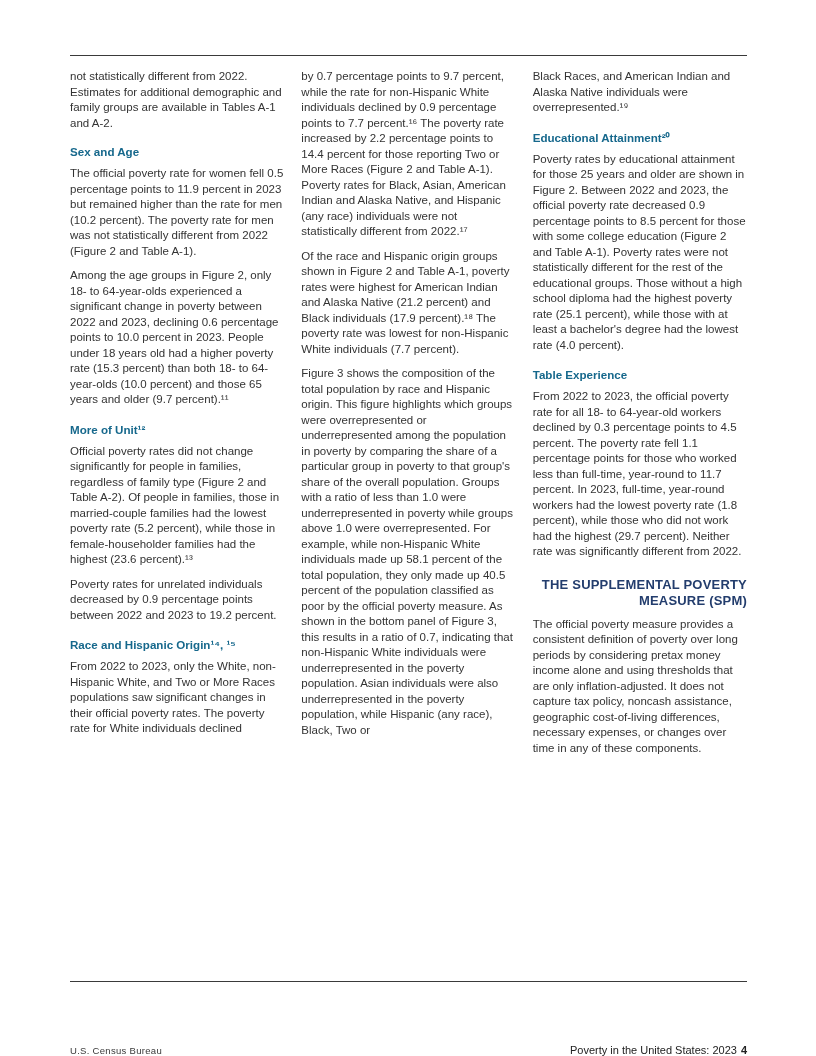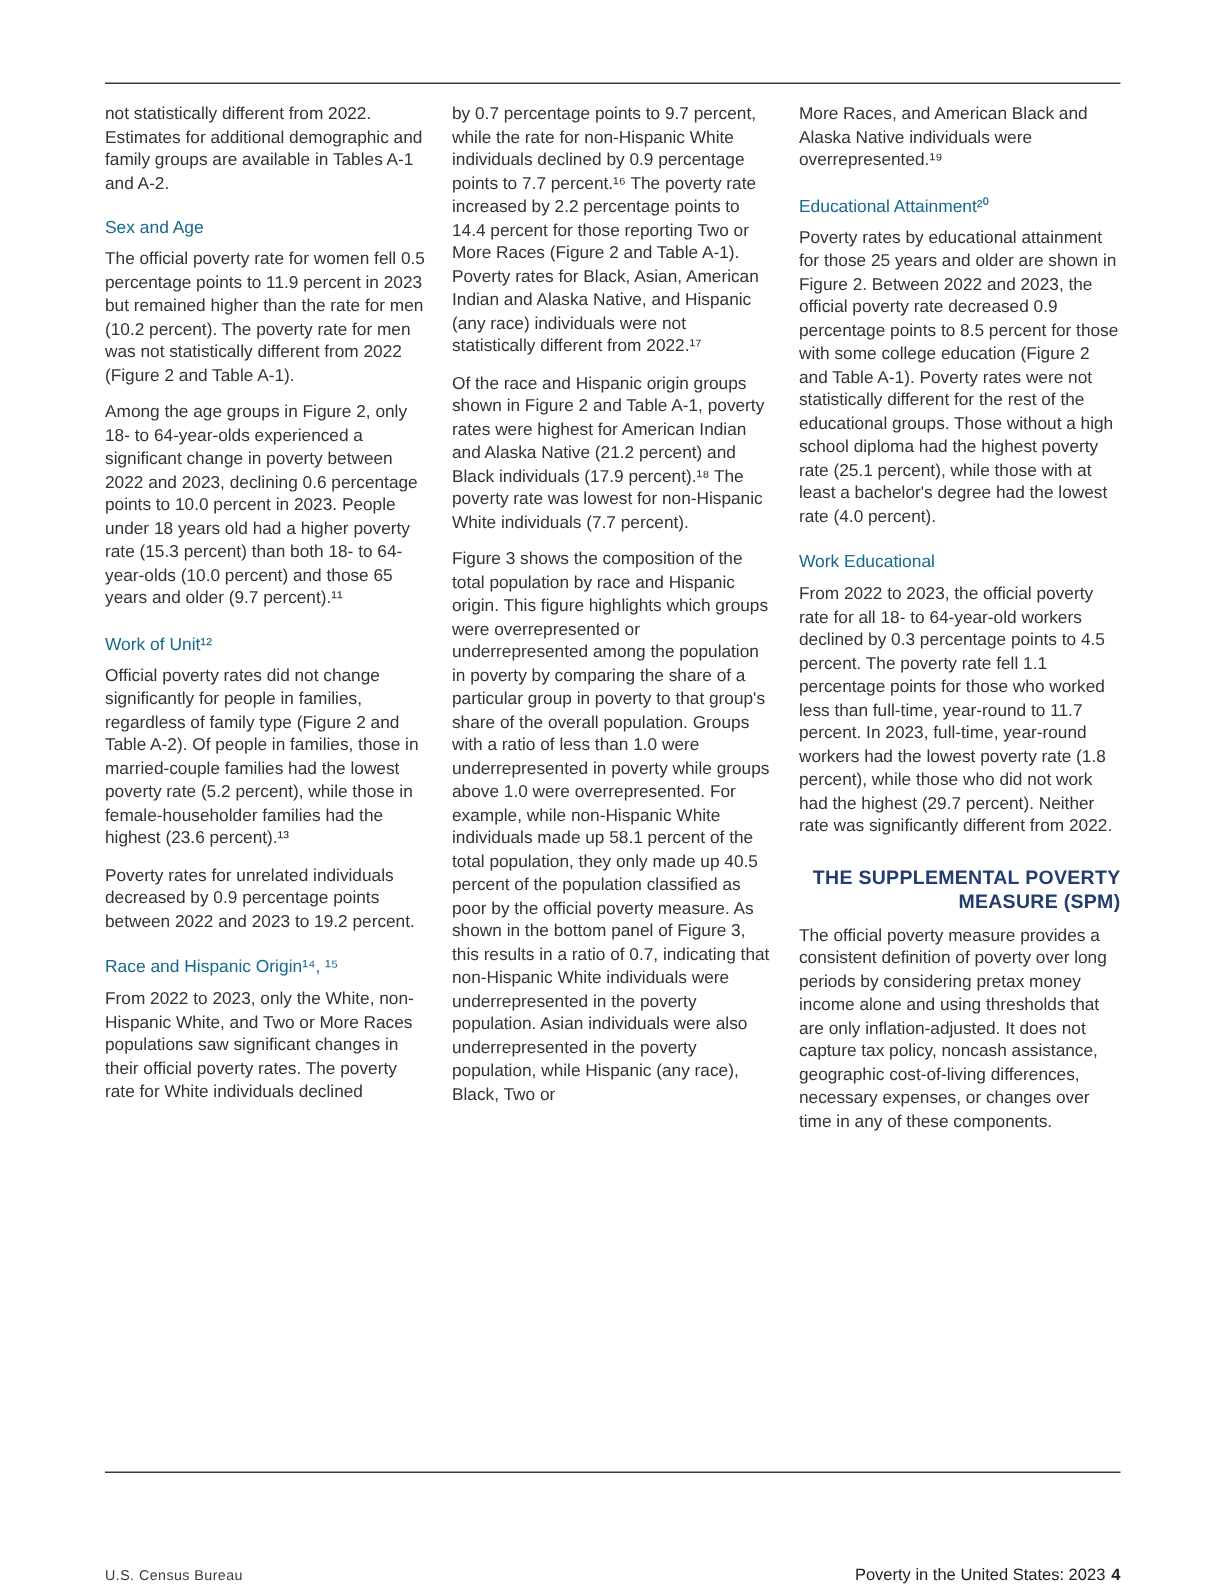--- a/index.html
+++ b/index.html
@@ -33,21 +33,21 @@
     margin: 0 0 9px 0;
     font-size: 11.5px;
     line-height: 15.5px;
     text-align: left;
     color: #333333;
   }
   .subhead {
     margin: 14px 0 7px 0;
     font-size: 11.6px;
     line-height: 15px;
-    font-weight: normal;
+    font-weight: bold;
     color: #16688c;
   }
   .subhead.first { margin-top: 13px; }
   .sectionhead {
     margin: 17px 0 8px 0;
     font-size: 13px;
     line-height: 16px;
     font-weight: bold;
     letter-spacing: 0.2px;
     color: #233d6d;
@@ -84,38 +84,38 @@
 
   <div class="rule top"></div>
 
   <div class="content">
 
     <div class="col">
       <p>not statistically different from 2022. Estimates for additional demographic and family groups are available in Tables A-1 and A-2.</p>
       <div class="subhead first">Sex and Age</div>
       <p>The official poverty rate for women fell 0.5 percentage points to 11.9 percent in 2023 but remained higher than the rate for men (10.2 percent). The poverty rate for men was not statistically different from 2022 (Figure 2 and Table A-1).</p>
       <p>Among the age groups in Figure 2, only 18- to 64-year-olds experienced a significant change in poverty between 2022 and 2023, declining 0.6 percentage points to 10.0 percent in 2023. People under 18 years old had a higher poverty rate (15.3 percent) than both 18- to 64-year-olds (10.0 percent) and those 65 years and older (9.7 percent).¹¹</p>
-      <div class="subhead">Work of Unit¹²</div>
+      <div class="subhead">More of Unit¹²</div>
       <p>Official poverty rates did not change significantly for people in families, regardless of family type (Figure 2 and Table A-2). Of people in families, those in married-couple families had the lowest poverty rate (5.2 percent), while those in female-householder families had the highest (23.6 percent).¹³</p>
       <p>Poverty rates for unrelated individuals decreased by 0.9 percentage points between 2022 and 2023 to 19.2 percent.</p>
       <div class="subhead">Race and Hispanic Origin¹⁴, ¹⁵</div>
       <p>From 2022 to 2023, only the White, non-Hispanic White, and Two or More Races populations saw significant changes in their official poverty rates. The poverty rate for White individuals declined</p>
     </div>
 
     <div class="col">
       <p>by 0.7 percentage points to 9.7 percent, while the rate for non-Hispanic White individuals declined by 0.9 percentage points to 7.7 percent.¹⁶ The poverty rate increased by 2.2 percentage points to 14.4 percent for those reporting Two or More Races (Figure 2 and Table A-1). Poverty rates for Black, Asian, American Indian and Alaska Native, and Hispanic (any race) individuals were not statistically different from 2022.¹⁷</p>
       <p>Of the race and Hispanic origin groups shown in Figure 2 and Table A-1, poverty rates were highest for American Indian and Alaska Native (21.2 percent) and Black individuals (17.9 percent).¹⁸ The poverty rate was lowest for non-Hispanic White individuals (7.7 percent).</p>
       <p>Figure 3 shows the composition of the total population by race and Hispanic origin. This figure highlights which groups were overrepresented or underrepresented among the population in poverty by comparing the share of a particular group in poverty to that group's share of the overall population. Groups with a ratio of less than 1.0 were underrepresented in poverty while groups above 1.0 were overrepresented. For example, while non-Hispanic White individuals made up 58.1 percent of the total population, they only made up 40.5 percent of the population classified as poor by the official poverty measure. As shown in the bottom panel of Figure 3, this results in a ratio of 0.7, indicating that non-Hispanic White individuals were underrepresented in the poverty population. Asian individuals were also underrepresented in the poverty population, while Hispanic (any race), Black, Two or</p>
     </div>
 
     <div class="col">
-      <p>More Races, and American Black and Alaska Native individuals were overrepresented.¹⁹</p>
+      <p>Black Races, and American Indian and Alaska Native individuals were overrepresented.¹⁹</p>
       <div class="subhead">Educational Attainment²⁰</div>
       <p>Poverty rates by educational attainment for those 25 years and older are shown in Figure 2. Between 2022 and 2023, the official poverty rate decreased 0.9 percentage points to 8.5 percent for those with some college education (Figure 2 and Table A-1). Poverty rates were not statistically different for the rest of the educational groups. Those without a high school diploma had the highest poverty rate (25.1 percent), while those with at least a bachelor's degree had the lowest rate (4.0 percent).</p>
-      <div class="subhead">Work Educational</div>
+      <div class="subhead">Table Experience</div>
       <p>From 2022 to 2023, the official poverty rate for all 18- to 64-year-old workers declined by 0.3 percentage points to 4.5 percent. The poverty rate fell 1.1 percentage points for those who worked less than full-time, year-round to 11.7 percent. In 2023, full-time, year-round workers had the lowest poverty rate (1.8 percent), while those who did not work had the highest (29.7 percent). Neither rate was significantly different from 2022.</p>
       <div class="sectionhead">THE SUPPLEMENTAL POVERTY MEASURE (SPM)</div>
       <p>The official poverty measure provides a consistent definition of poverty over long periods by considering pretax money income alone and using thresholds that are only inflation-adjusted. It does not capture tax policy, noncash assistance, geographic cost-of-living differences, necessary expenses, or changes over time in any of these components.</p>
     </div>
 
   </div>
 
   <div class="rule bottom"></div>
 
   <div class="footer">

